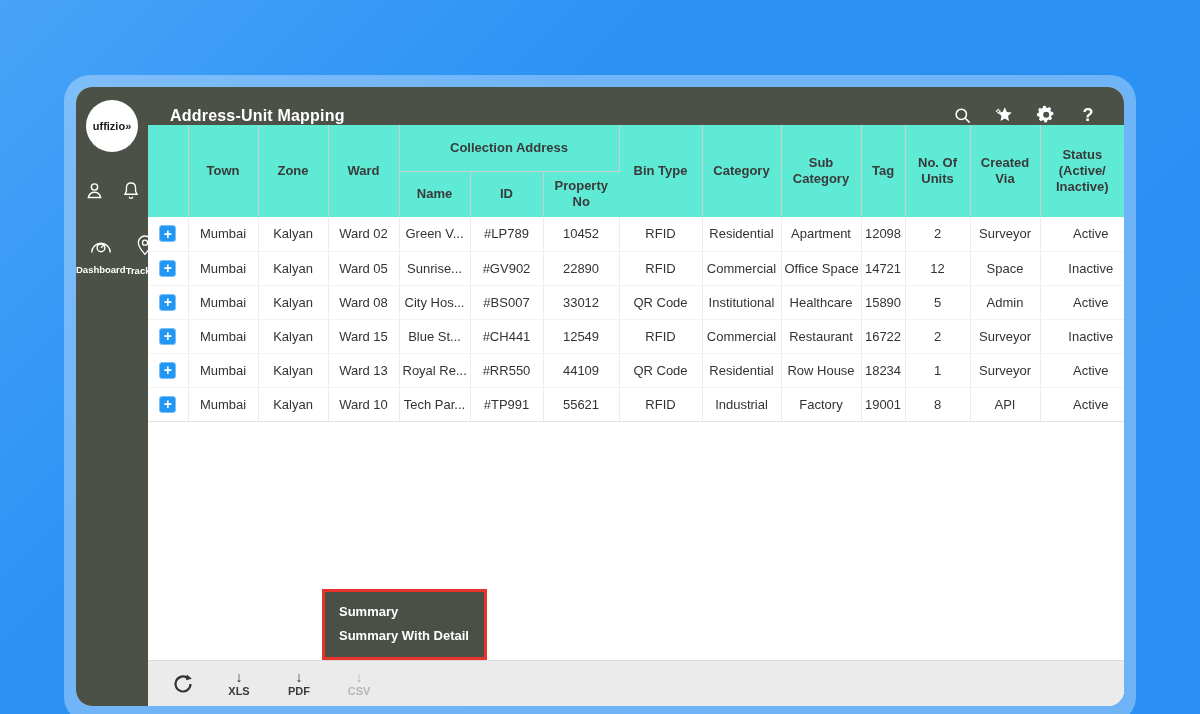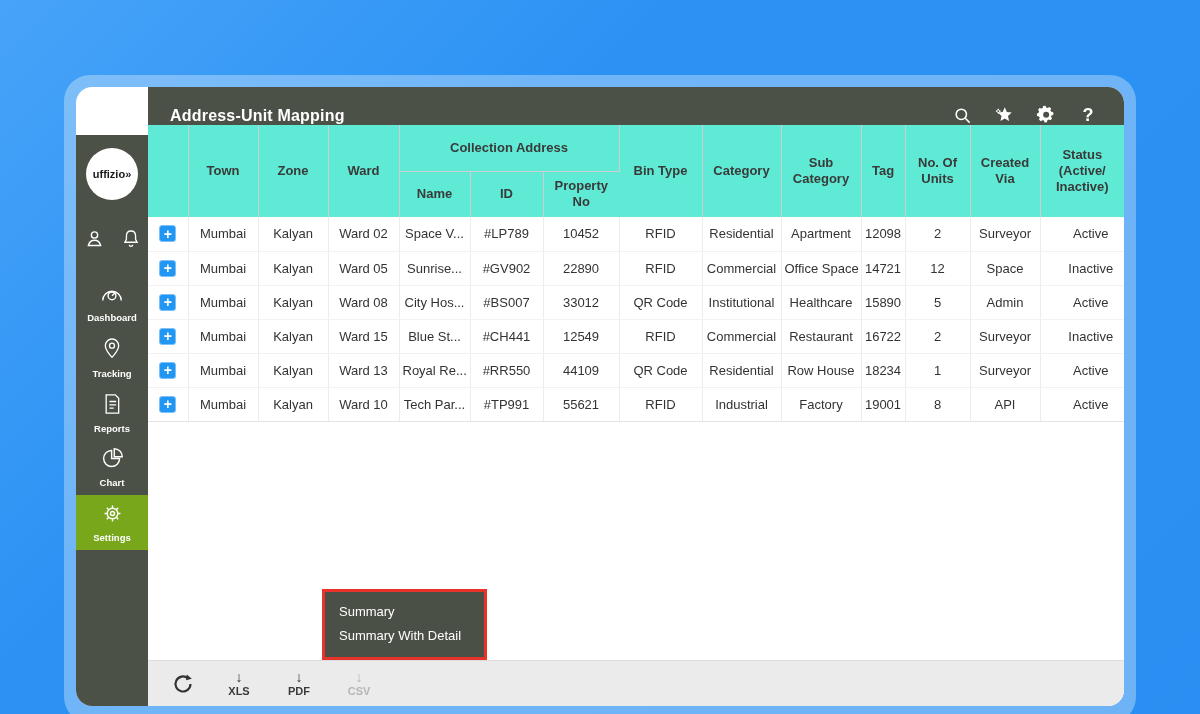--- a/index.html
+++ b/index.html
@@ -14,30 +14,30 @@
     position:absolute; left:64px; top:75px; width:1072px; height:648px;
     background:rgba(255,255,255,0.32); border-radius:26px; padding:12px;
   }
   .window {
     width:100%; height:619px; border-radius:16px; overflow:hidden;
     display:flex; background:#ffffff;
   }
   
   .sidebar {
     width:72px; flex:0 0 72px; background:#4b5146; color:#fff;
-    display:flex; flex-direction:column; align-items:center;margin-top:48px;
+    display:flex; flex-direction:column; align-items:center;
   }
   .logo-circle {
     width:52px; height:52px; border-radius:50%; background:#fff; color:#1a1a1a;
     display:flex; align-items:center; justify-content:center;
     font-size:11px; font-weight:700; margin-top:13px; letter-spacing:0;
   }
   .side-mini-icons { display:flex; gap:16px; margin-top:28px; }
   .side-mini-icons svg { display:block; }
-  .nav { margin-top:26px; width:100%; display:flex; flex-direction:column; }
+  .nav { margin-top:26px; width:100%; display:flex; }
   .nav-item {
     width:100%; height:55px; display:flex; flex-direction:column;
     align-items:center; justify-content:center; gap:3px; cursor:pointer;
   }
   .nav-item .lbl { font-size:9.5px; font-weight:600; color:#fff; }
   .nav-item.active { background:#79a71c; }
   
   .main { flex:1 1 auto; display:flex; flex-direction:column; background:#fff; min-width:0; }
   .titlebar {
     height:38px; flex:0 0 38px; background:#4b5146; color:#fff;
@@ -82,21 +82,21 @@
   .export-btn .arr { font-size:14px; line-height:12px; color:#333; font-weight:700; }
   .export-btn .etxt { font-size:11px; font-weight:700; color:#3a3a3a; margin-top:2px; }
   .export-btn.disabled .arr, .export-btn.disabled .etxt { color:#b6b6b6; }
   
   .ctx-menu {
     position:absolute; left:322px; top:589px; width:165px;
     background:#4a5046; border:3px solid #e8322c;
     padding:8px 0 9px 0;
   }
   .ctx-item {
-    color:#fff; font-size:13px; font-weight:400; padding:4px 14px 5px 14px;
+    color:#fff; font-size:13px; font-weight:700; padding:4px 14px 5px 14px;
     cursor:pointer; white-space:nowrap;
   }
 </style>
 </head>
 <body>
 
 <div class="win-glow">
   <div class="window">
 
     <div class="sidebar">
@@ -242,21 +242,21 @@
               <th>ID</th>
               <th>Property No</th>
             </tr>
           </thead>
           <tbody>
               <tr>
                 <td><span class="expand">+</span></td>
                 <td>Mumbai</td>
                 <td>Kalyan</td>
                 <td>Ward 02</td>
-                <td>Space V...</td>
+                <td>Green V...</td>
                 <td>#LP789</td>
                 <td>10452</td>
                 <td>RFID</td>
                 <td>Residential</td>
                 <td>Apartment</td>
                 <td>12098</td>
                 <td>2</td>
                 <td>Surveyor</td>
                 <td>Active</td>
               </tr>

